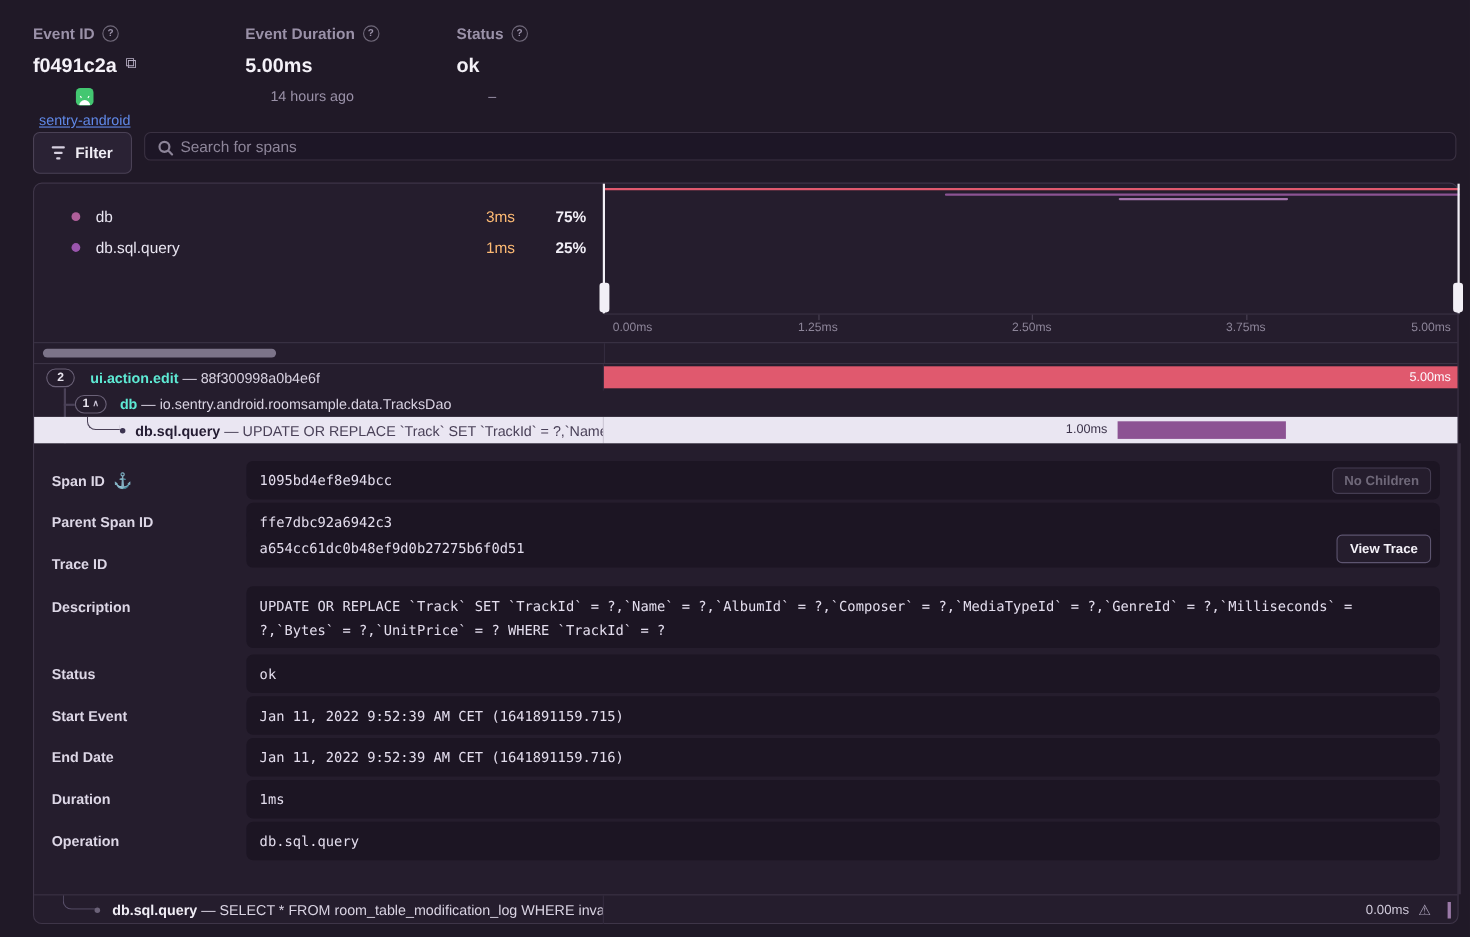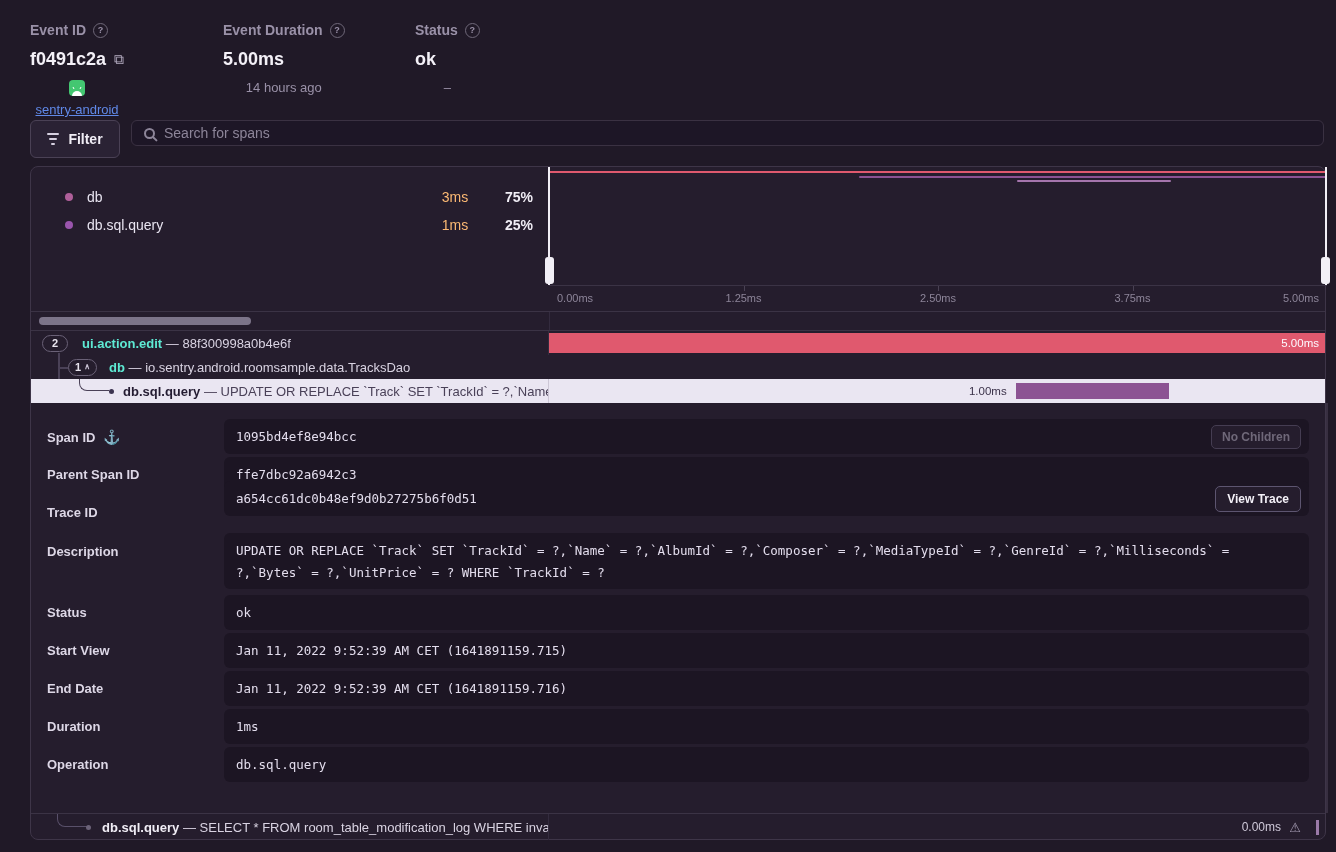--- a/index.html
+++ b/index.html
@@ -3,21 +3,21 @@
 <meta charset="utf-8">
 <style>
   * { margin:0; padding:0; box-sizing:border-box; }
   html,body { width:1336px; height:852px; }
   body { background:#201927; font-family:"Liberation Sans", sans-serif; color:#f0edf5; overflow:hidden; position:relative; }
 
   
   .hdr-col { position:absolute; top:22px; }
   .hdr-col .lbl { font-size:14px; font-weight:bold; color:#9a91a8; display:flex; align-items:center; gap:7px; }
   .help { width:15px; height:15px; border:1.5px solid #6f6879; border-radius:50%; font-size:9px; color:#9a91a8; display:inline-flex; align-items:center; justify-content:center; font-weight:bold; }
-  .hdr-col .val { margin-top:11px; font-size:18px; font-weight:bold; color:#f4f1f8; display:flex; align-items:center; gap:8px; }
+  .hdr-col .val { margin-top:11px; font-size:18px; font-weight:bold; color:#f4f1f8; display:flex; align-items:flex-start; gap:8px; }
   .hdr-col .sub { margin-top:10px; font-size:13px; color:#9a91a8; display:flex; align-items:center; gap:6px;flex-direction:column; }
   .copy-ic { font-size:14px; color:#b5adc2; cursor:pointer; font-weight:normal; }
   .android-ic { width:16px; height:16px; border-radius:4px; background:#43c771; display:inline-flex; align-items:flex-end; justify-content:center; overflow:hidden; }
   .android-ic svg { display:block; }
   .proj-link { color:#6089e8; font-size:13px; }
 
   
   .filter-btn { position:absolute; left:30px; top:120px; width:90px; height:38px; border:1px solid #4a4155; border-radius:6px; background:#2a2234; display:flex; align-items:center; justify-content:center; gap:9px; cursor:pointer; }
   .filter-btn .txt { font-size:14px; font-weight:bold; color:#f0edf5; }
   .f-ic { display:inline-flex; flex-direction:column; gap:3px; align-items:center; }
@@ -275,21 +275,21 @@
       </div>
 
     <div class="d-lbl" style="top:202px;">
         <span>Status</span>
       </div>
     <div class="d-box" style="top:192px; height:35px;">
         <span class="v">ok</span>
       </div>
 
     <div class="d-lbl" style="top:240px;">
-        <span>Start View</span>
+        <span>Start Event</span>
       </div>
     <div class="d-box" style="top:230px; height:35px;">
         <span class="v">Jan 11, 2022 9:52:39 AM CET (1641891159.715)</span>
       </div>
 
     <div class="d-lbl" style="top:278px;">
         <span>End Date</span>
       </div>
     <div class="d-box" style="top:268px; height:35px;">
         <span class="v">Jan 11, 2022 9:52:39 AM CET (1641891159.716)</span>

